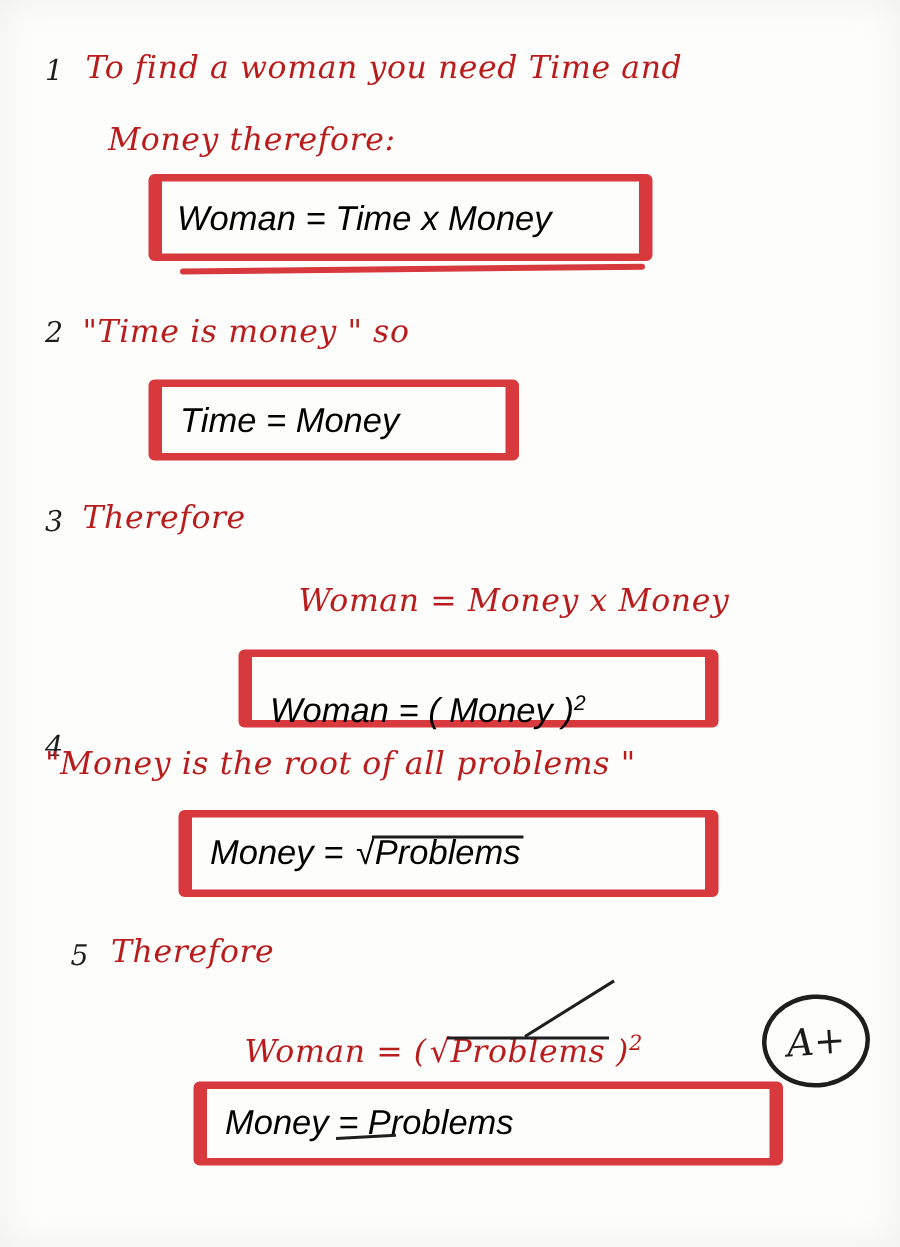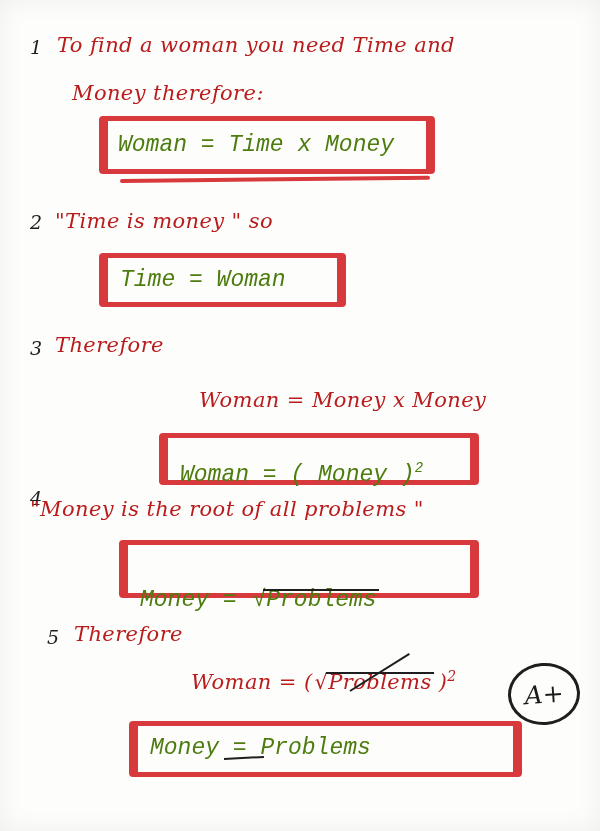--- a/index.html
+++ b/index.html
@@ -45,23 +45,23 @@
     letter-spacing: 0.4px;
     color: #b91c1c;
     font-family: "DejaVu Serif", serif;
     font-style: italic;
     white-space: nowrap;
   }
 
   .boxed {
     position: absolute;
     font-size: 23px;
-    font-family: Liberation Mono, monospace;
+    font-family: Liberation Sans, sans-serif;
     font-style: italic;
-    color: #4d7c0f;
+    color: #000000;
     white-space: nowrap;
     padding: 6px 14px 8px 14px;
   }
 
   
   .redbox {
     position: absolute;
     border: 5px solid #d8393c;
     border-radius: 4px;
     box-sizing: border-box;
@@ -134,45 +134,45 @@
     <div class="redbox thick-left thick-right" style="left:99px; top:116px; width:336px; height:58px;"></div>
     <div class="redline" style="left:120px; top:179px; width:310px; transform: rotate(-0.6deg);"></div>
     <span class="boxed" style="left:104px; top:126px;">Woman  =  Time x Money</span>
   </div>
 
   <div>
     <span class="num" style="left:30px; top:211px;">2</span>
     <span class="line" style="left:55px; top:209px;">"Time is money "  so</span>
 
     <div class="redbox thick-left thick-right" style="left:99px; top:253px; width:247px; height:54px;"></div>
-    <span class="boxed" style="left:106px; top:261px;">Time  =  Woman</span>
+    <span class="boxed" style="left:106px; top:261px;">Time  =  Money</span>
   </div>
 
   <div>
     <span class="num" style="left:30px; top:337px;">3</span>
     <span class="line" style="left:55px; top:333px;">Therefore</span>
     <span class="line" style="left:163px; top:388px;margin-left:36px;">Woman  =  Money x Money</span>
 
     <div class="redbox thick-left thick-right" style="left:159px; top:433px; width:320px; height:52px;"></div>
     <span class="boxed" style="left:166px; top:440px;margin-top:14px;"><span>Woman  =  ( Money )</span><span class="sup">2</span></span>
   </div>
 
   <div>
     <span class="num" style="left:30px; top:487px;">4</span>
     <span class="line" style="left:30px; top:497px;">"Money is the root of all problems "</span>
 
     <div class="redbox thick-left thick-right" style="left:119px; top:540px; width:360px; height:58px;"></div>
-    <span class="boxed" style="left:126px; top:581px;"><span>Money  =  </span><span class="sqrt">√<span class="bar"></span><span>Problems</span></span></span>
+    <span class="boxed" style="left:126px; top:549px;"><span>Money  =  </span><span class="sqrt">√<span class="bar"></span><span>Problems</span></span></span>
   </div>
 
   <div>
     <span class="num" style="left:47px; top:626px;">5</span>
     <span class="line" style="left:74px; top:622px;">Therefore</span>
 
-    <span class="line" style="left:163px; top:668px;margin-left:28px;"><span>Woman =  (</span><span class="sqrt">√<span class="bar"></span><span>Problems</span></span><span> )</span><span class="sup">2</span></span>
+    <span class="line" style="left:163px; top:688px;"><span>Woman =  (</span><span class="sqrt">√<span class="bar"></span><span>Problems</span></span><span> )</span><span class="sup">2</span></span>
     <div class="strike" style="left:350px; top:690px; width:70px; transform: rotate(-32deg);"></div>
 
     <div class="redbox thick-left thick-right" style="left:129px; top:721px; width:393px; height:56px;"></div>
     <span class="boxed" style="left:136px; top:729px;">Money  =  Problems</span>
     <div class="strike" style="left:224px; top:758px; width:40px; transform: rotate(-3deg);"></div>
 
     <div class="grade" style="left:508px; top:663px;">A+</div>
   </div>
 
 </div>

